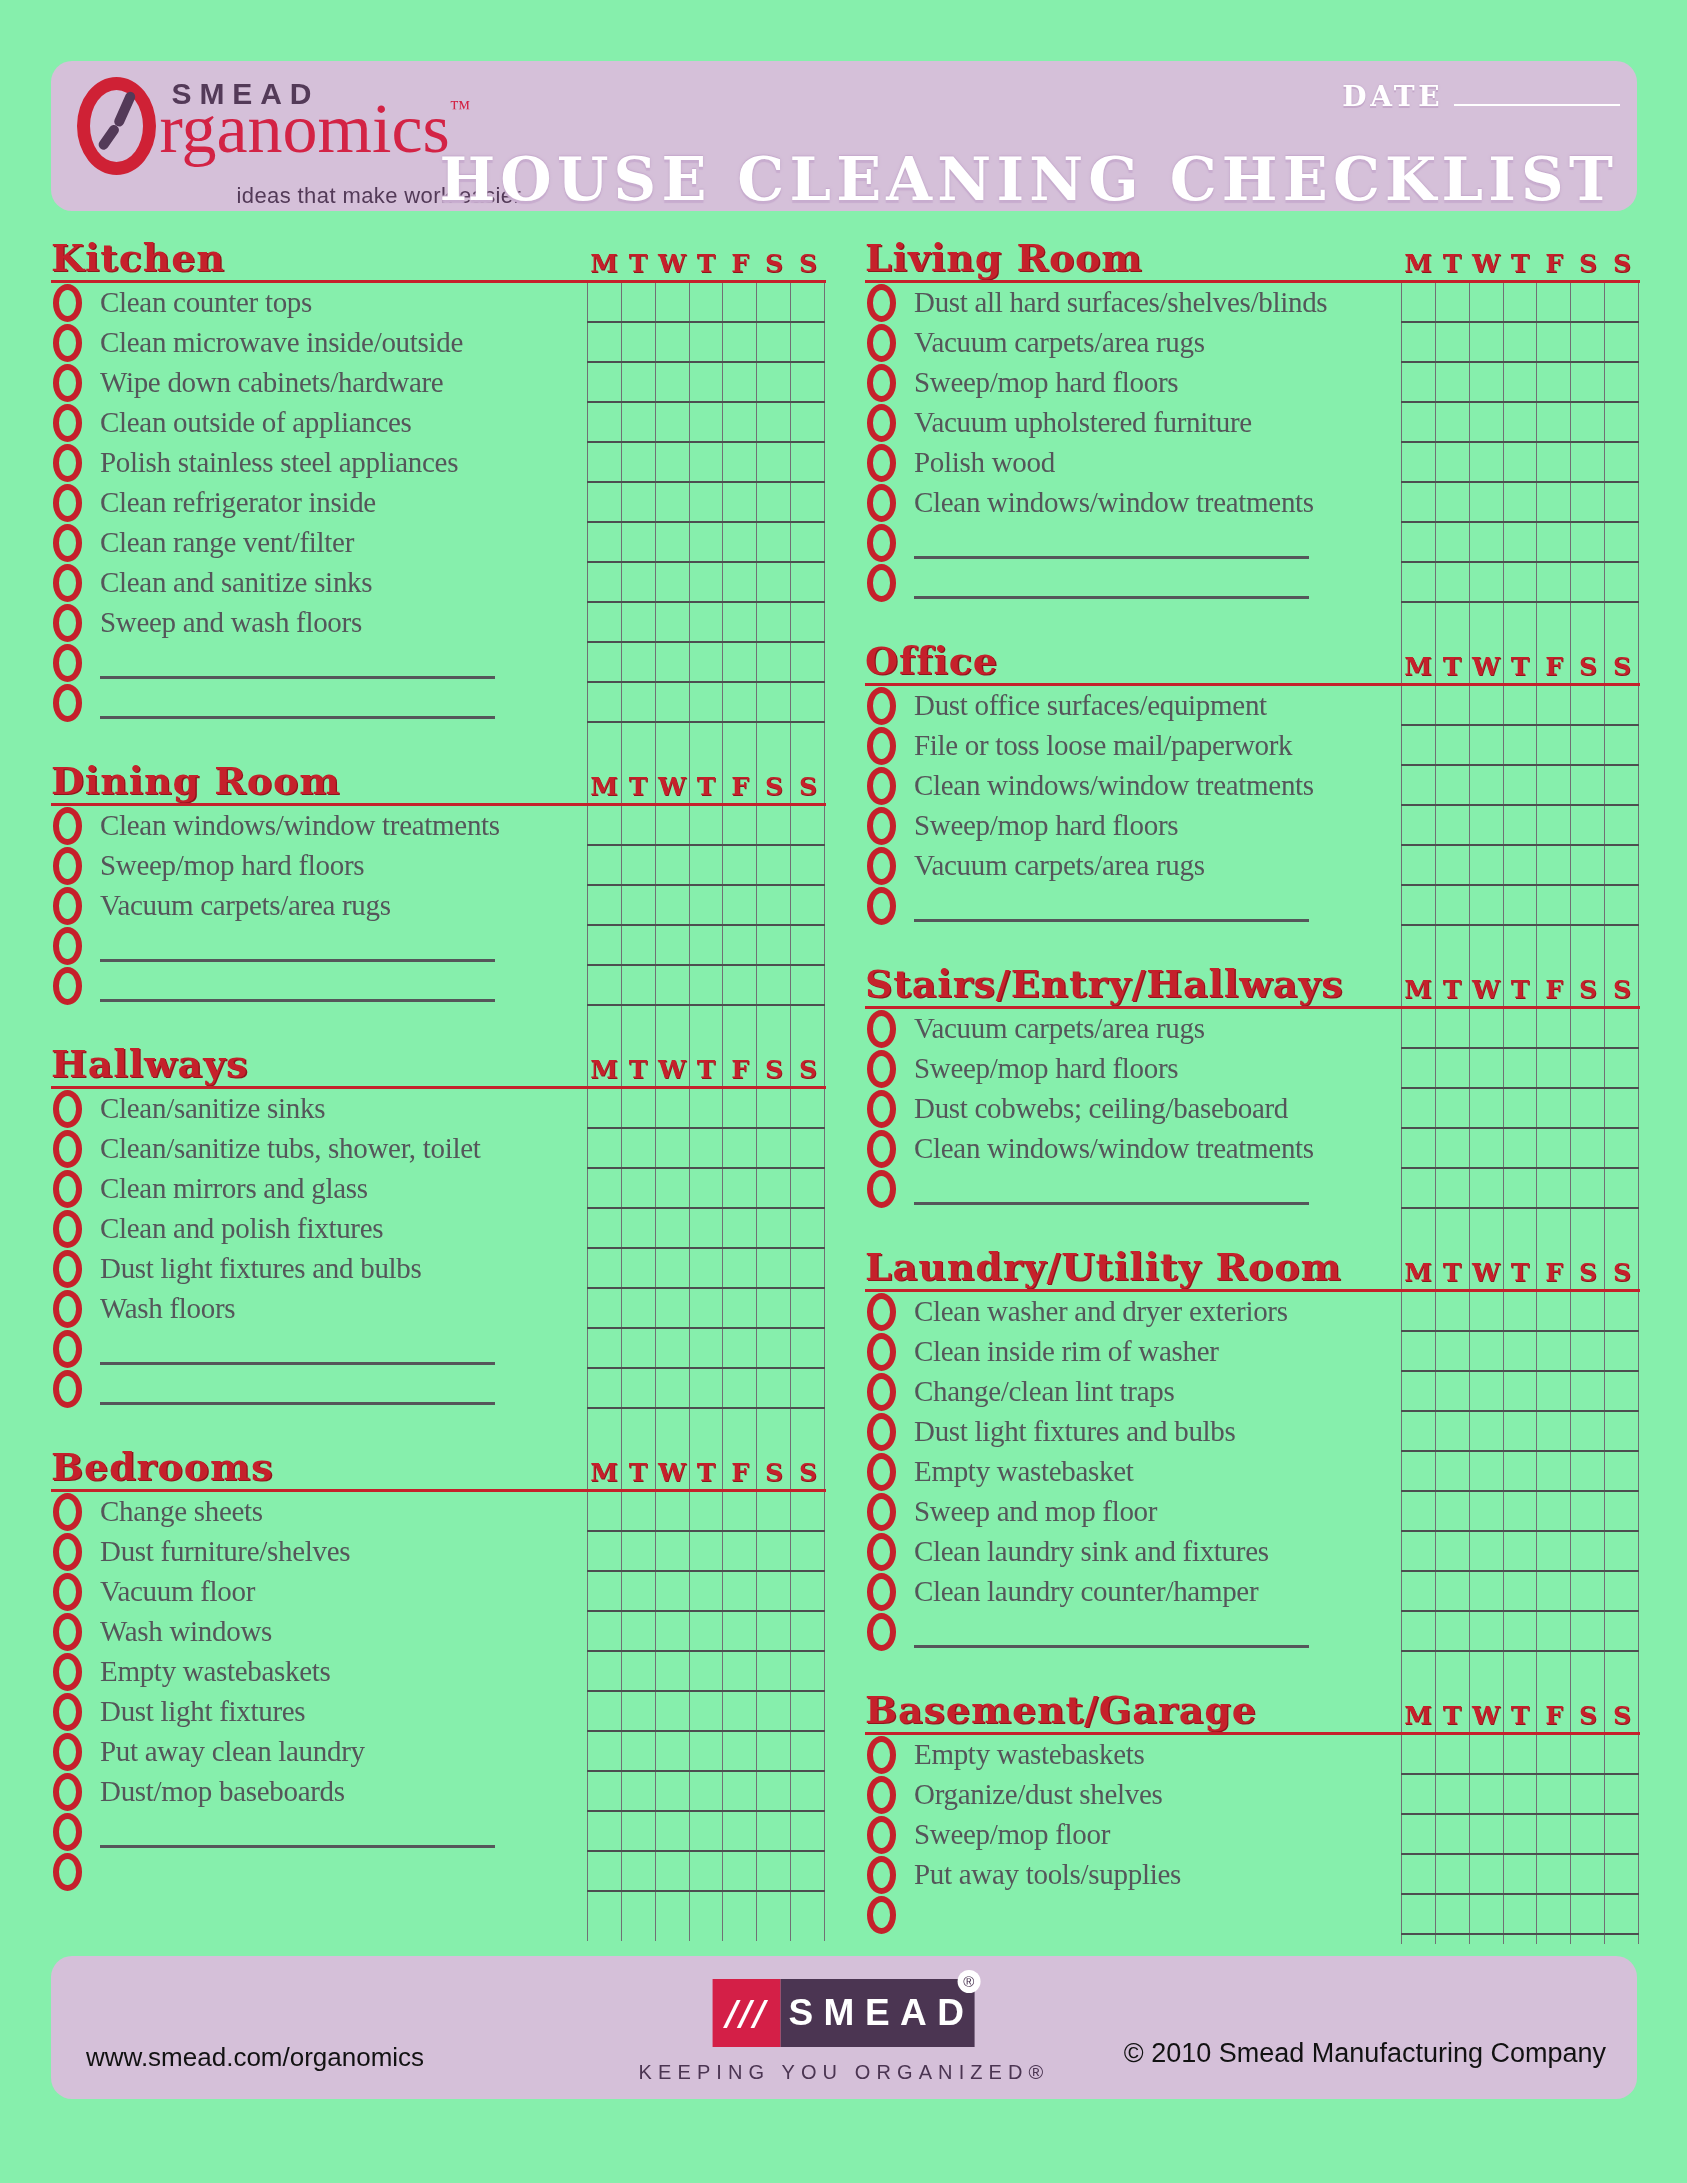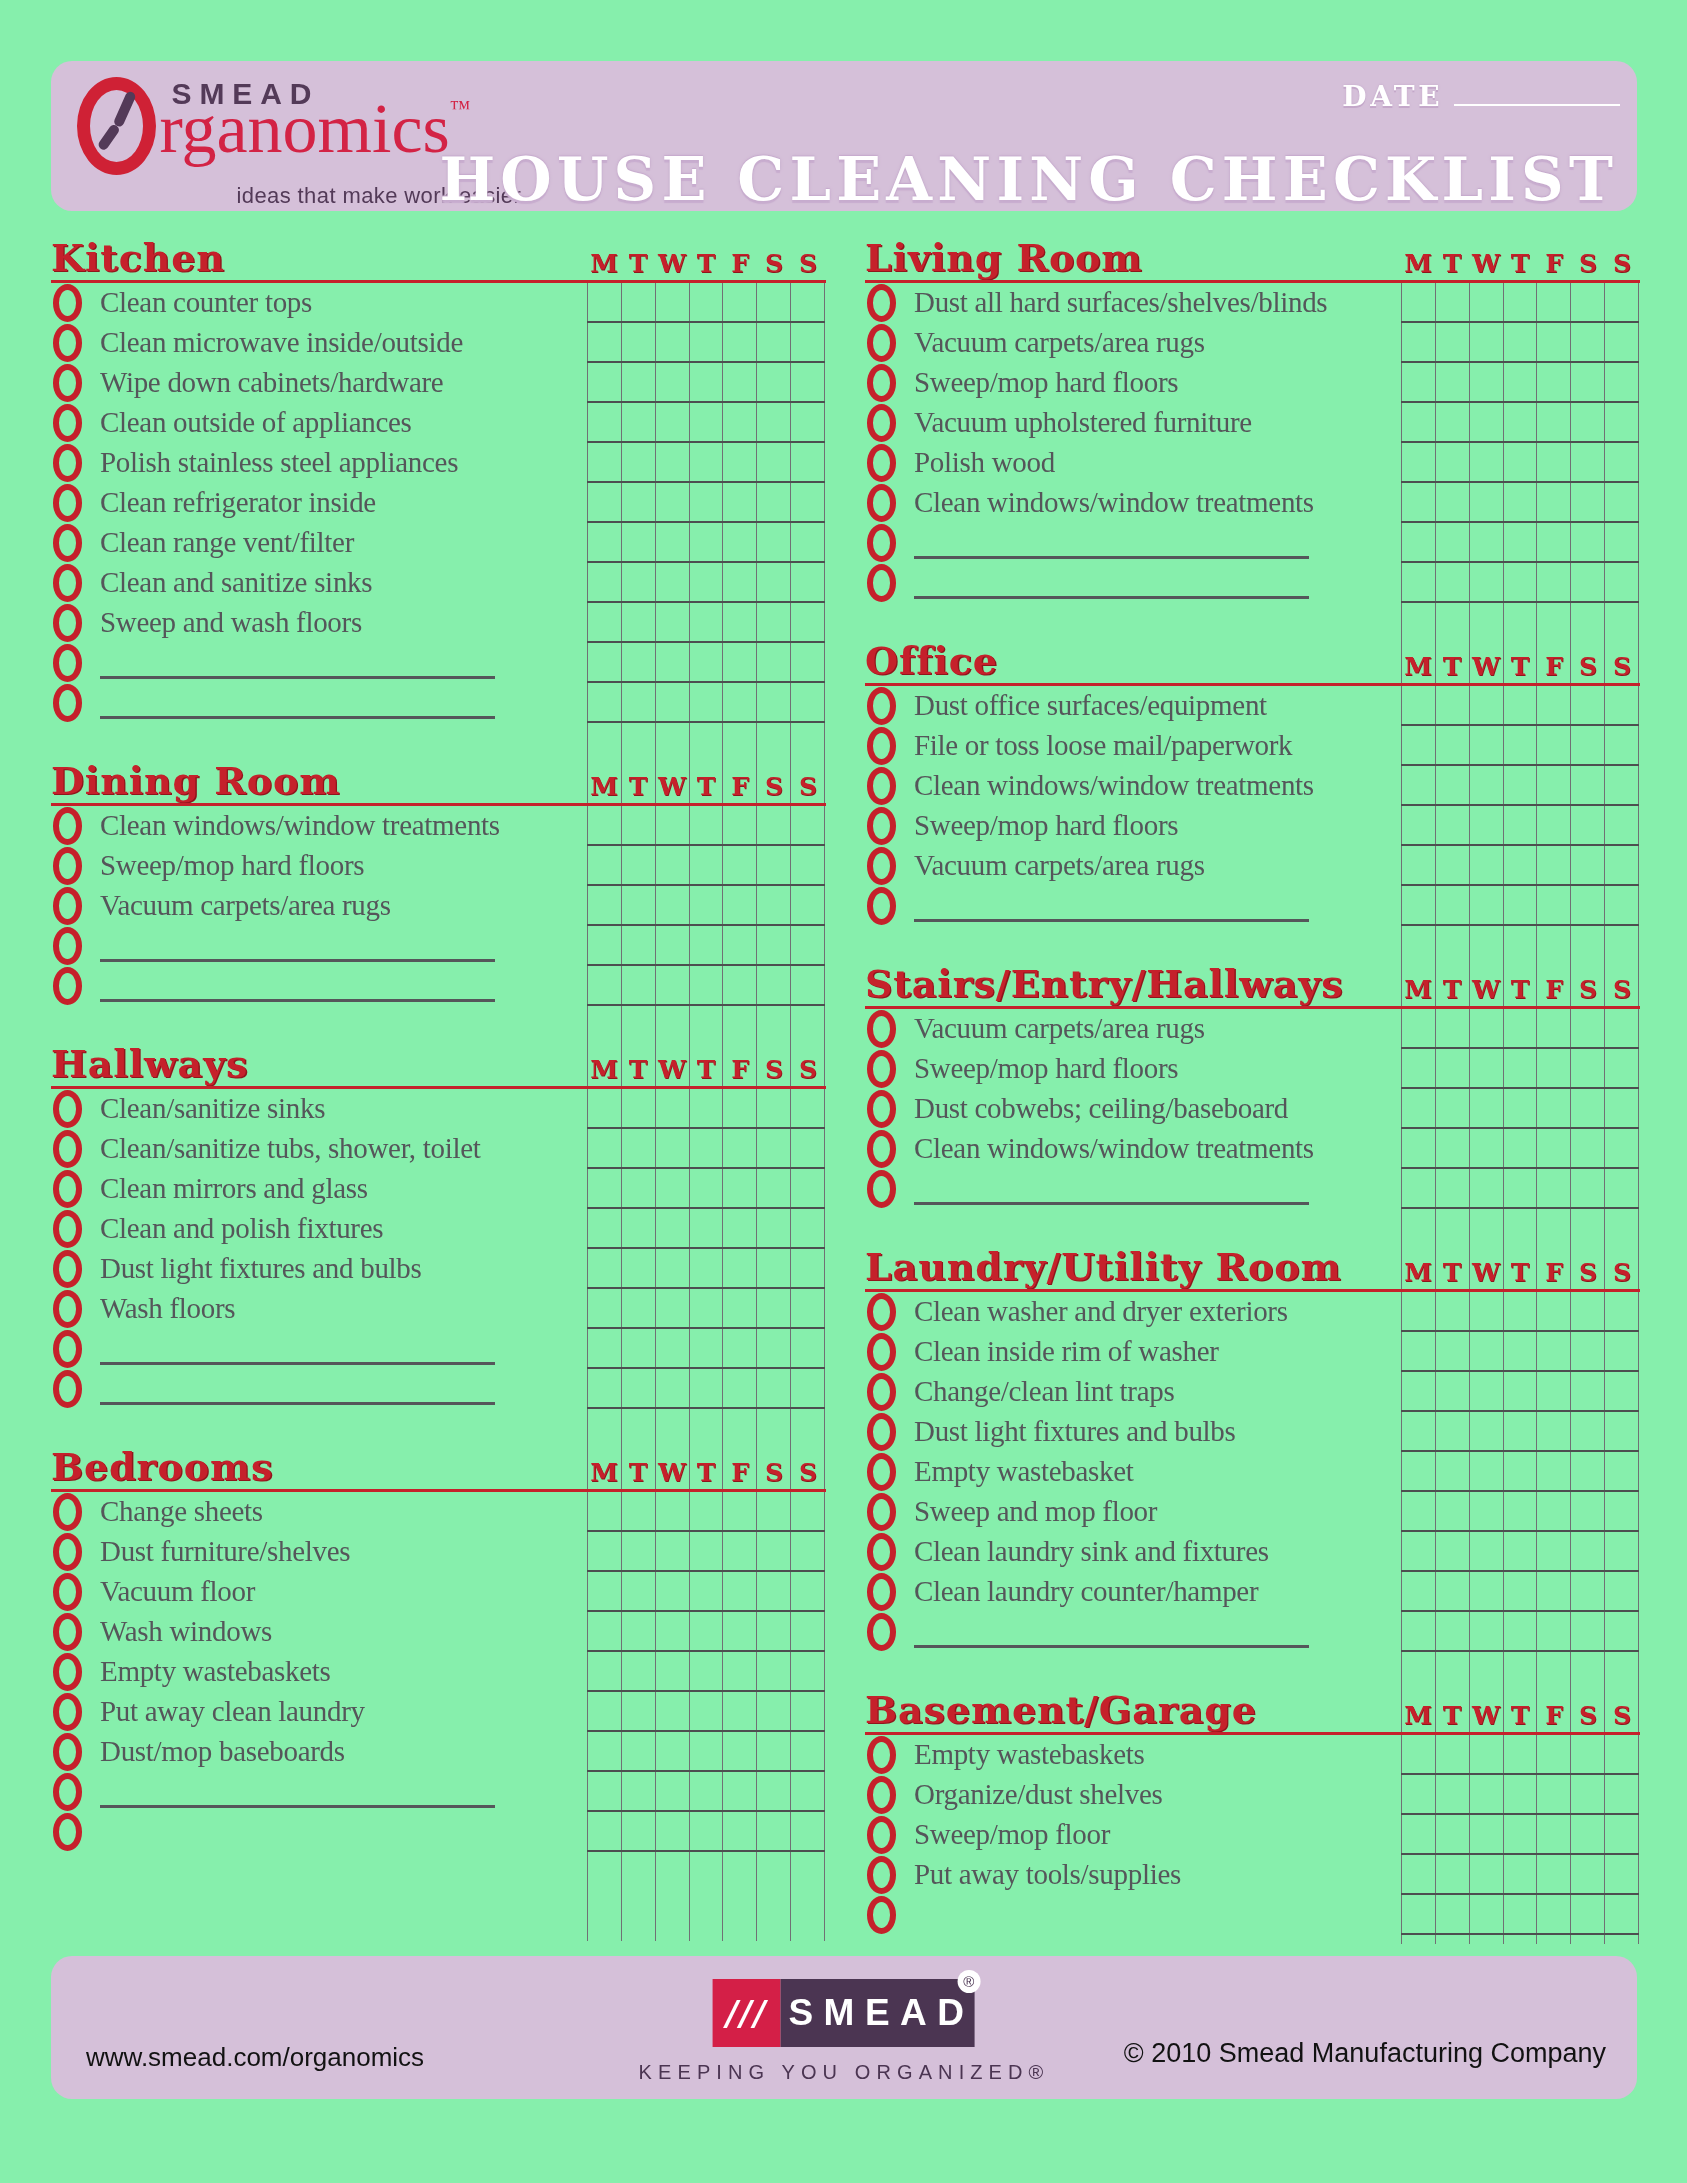--- a/index.html
+++ b/index.html
@@ -318,20 +318,25 @@
             <span class="item-label">Wash windows</span>
             <div class="hline"></div>
           </div>
           <div class="row">
             <span class="bullet"></span>
             <span class="item-label">Empty wastebaskets</span>
             <div class="hline"></div>
           </div>
           <div class="row">
             <span class="bullet"></span>
+            <span class="item-label">Dust light fixtures</span>
+            <div class="hline"></div>
+          </div>
+          <div class="row">
+            <span class="bullet"></span>
             <span class="item-label">Put away clean laundry</span>
             <div class="hline"></div>
           </div>
           <div class="row">
             <span class="bullet"></span>
             <span class="item-label">Dust/mop baseboards</span>
             <div class="hline"></div>
           </div>
           <div class="row">
             <span class="bullet"></span>

